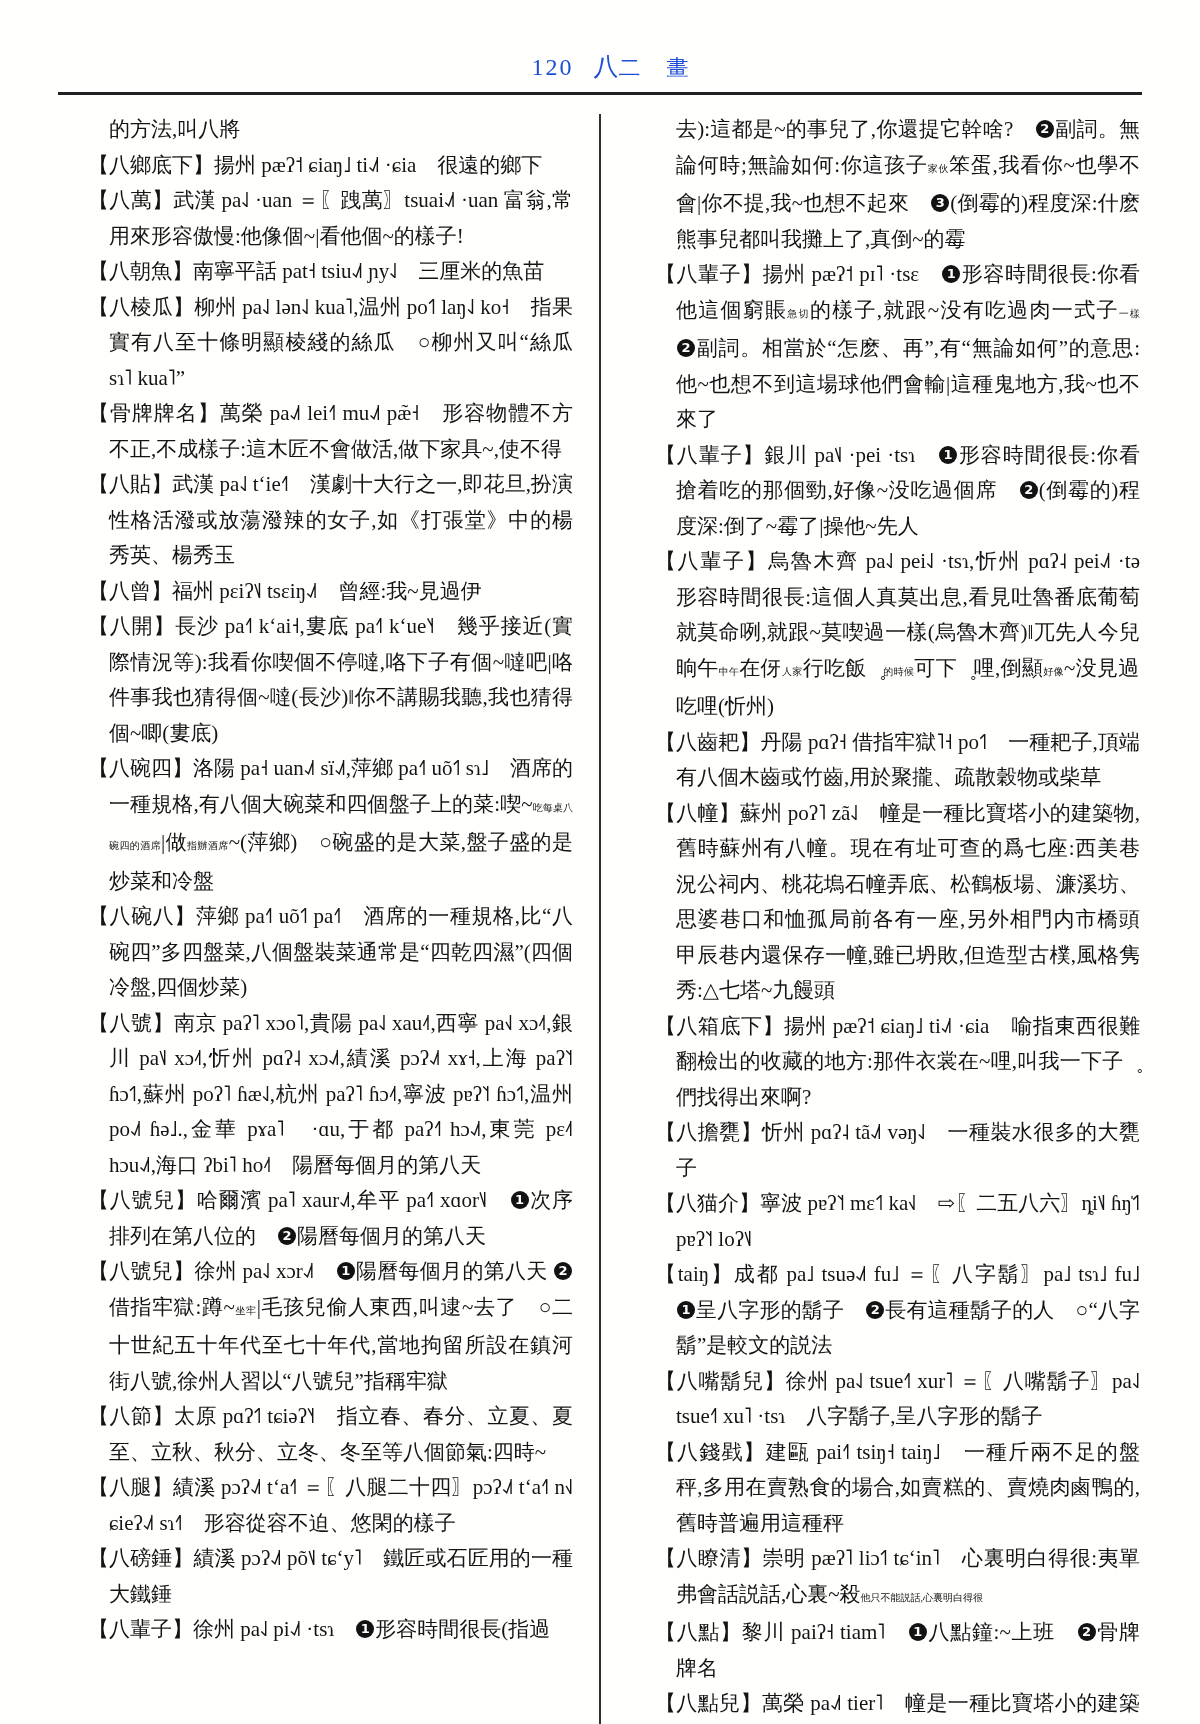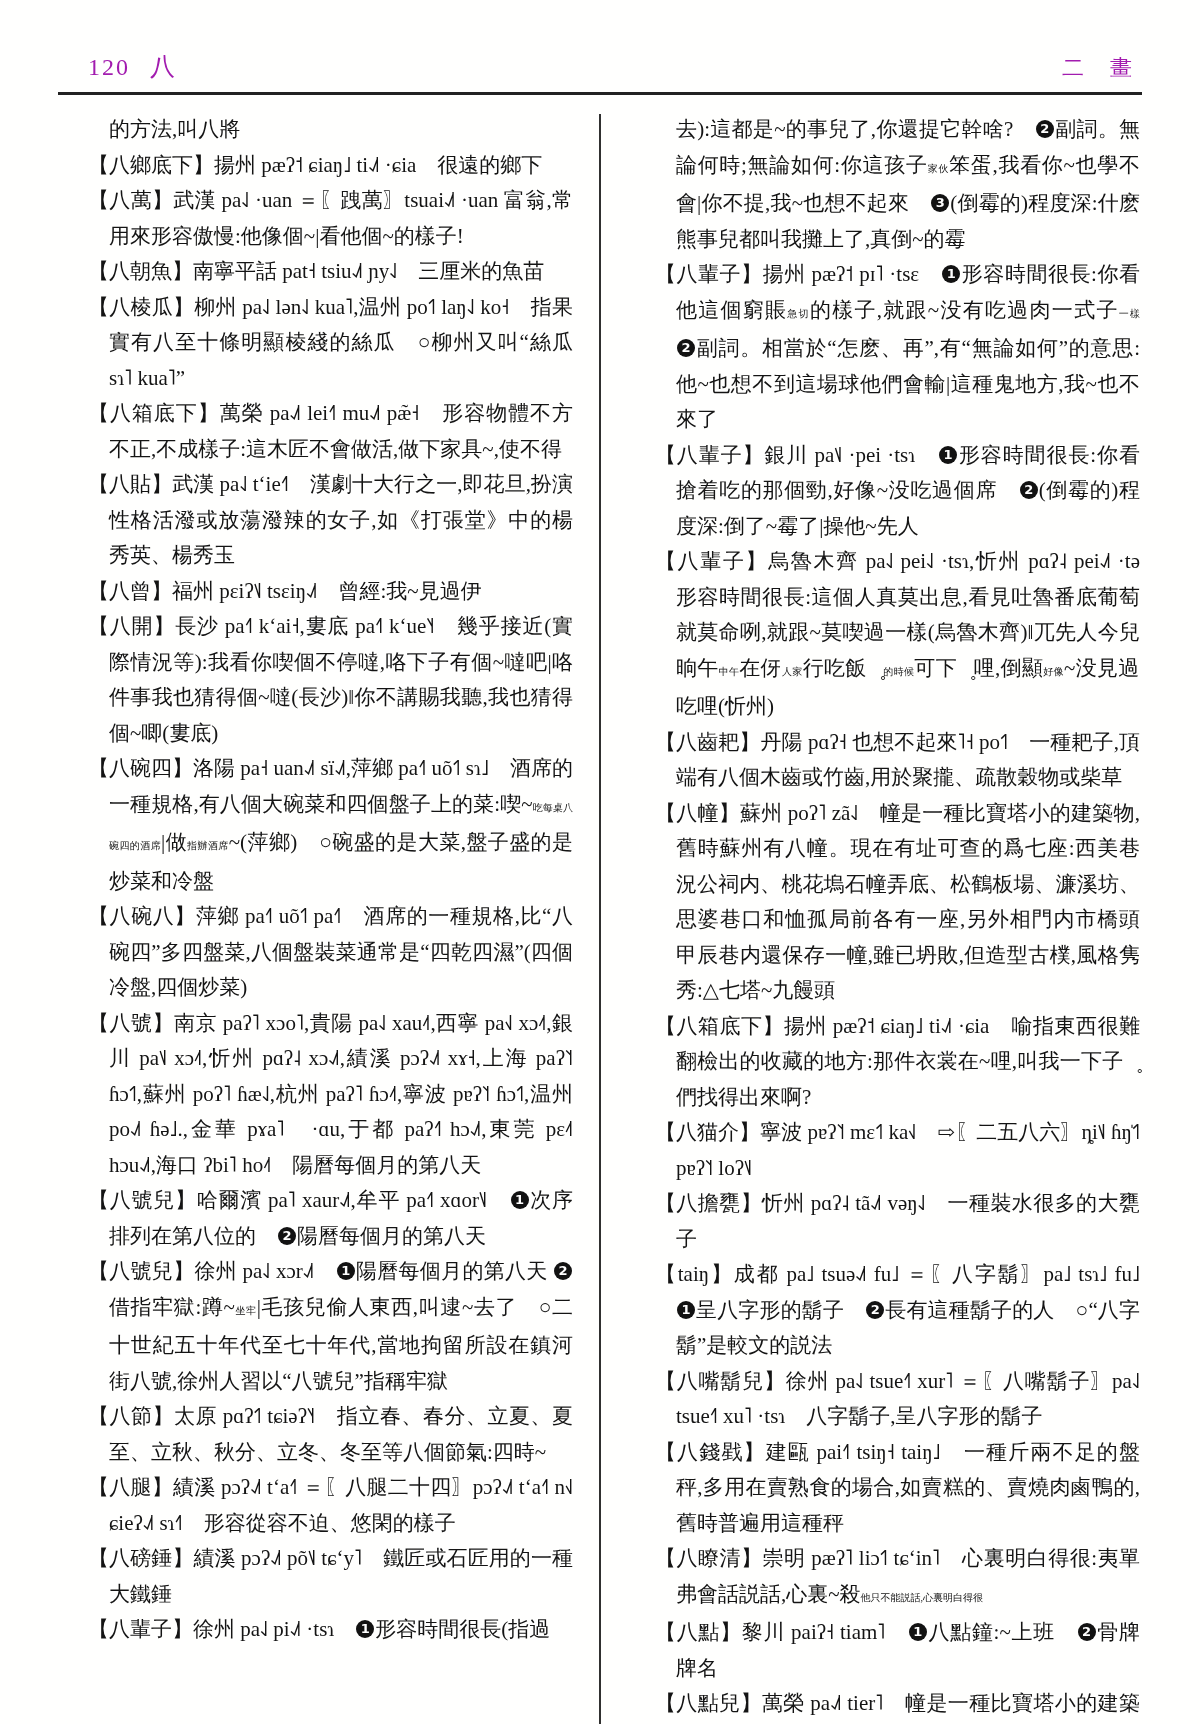--- a/index.html
+++ b/index.html
@@ -3,22 +3,22 @@
 <meta charset="utf-8">
 <style>
   html,body{margin:0;padding:0;background:#ffffff;}
   body{
     width:1200px;height:1724px;
     font-family:"Liberation Serif","DejaVu Serif",serif;
     color:#161616;
   }
   .page{position:relative;width:1200px;height:1724px;overflow:hidden;background:#fffffe;}
   .header{
-    display:flex;justify-content:space-between;align-items:baseline;
-    padding:50px 66px 0 88px;font-size:25px;color:#a21caf;
+    display:flex;justify-content:center;align-items:baseline;
+    padding:50px 66px 0 88px;font-size:25px;color:#1d4ed8;
   }
   .h-left{display:flex;gap:20px;align-items:baseline;}
   .h-left .num{font-size:24px;letter-spacing:2px;}
   .h-left .rad{font-size:25px;}
   .h-right{font-size:22px;letter-spacing:2px;}
   .rule{margin:9px 58px 0 58px;border-top:3px solid #222;height:0;}
   .columns{display:flex;align-items:stretch;padding:17px 60px 0 60px;}
   .col{
     width:512px;font-size:21px;line-height:35.5px;
     text-align:justify;color:#141414;margin-left:28px;
@@ -50,45 +50,45 @@
 
   <div class="rule"></div>
 
   <div class="columns">
     <section class="col" id="col-left">
         <p class="entry cont"><span>的方法,叫八將</span></p>
         <p class="entry"><span>【八鄉底下】揚州 pæʔ˦ ɕiaŋ˩ ti˨˩˦ ·ɕia　很遠的鄉下</span></p>
         <p class="entry"><span>【八萬】武漢 pa˨˩ ·uan ＝〖跩萬〗tsuai˨˩˦ ·uan 富翁,常用來形容傲慢:他像個~|看他個~的樣子!</span></p>
         <p class="entry"><span>【八朝魚】南寧平話 pat˧ tsiu˨˩˦ ɲy˨˩　三厘米的魚苗</span></p>
         <p class="entry"><span>【八棱瓜】柳州 pa˨˩ lən˨˩ kua˥,温州 po˦˥ laŋ˨˩ ko˧　指果實有八至十條明顯棱綫的絲瓜　○柳州又叫“絲瓜 sɿ˥ kua˥”</span></p>
-        <p class="entry"><span>【八箱底下】萬榮 pa˨˩˦ lei˧˥ mu˨˩˦ pæ̃˧　形容物體不方不正,不成樣子:這木匠不會做活,做下家具~,使不得</span></p>
+        <p class="entry"><span>【骨牌牌名】萬榮 pa˨˩˦ lei˧˥ mu˨˩˦ pæ̃˧　形容物體不方不正,不成樣子:這木匠不會做活,做下家具~,使不得</span></p>
         <p class="entry"><span>【八貼】武漢 pa˨˩ tʻie˧˥　漢劇十大行之一,即花旦,扮演性格活潑或放蕩潑辣的女子,如《打張堂》中的楊秀英、楊秀玉</span></p>
         <p class="entry"><span>【八曾】福州 pɛiʔ˦˩ tsɛiŋ˨˩˦　曾經:我~見過伊</span></p>
         <p class="entry"><span>【八開】長沙 pa˧˥ kʻai˧,婁底 pa˧˥ kʻue˥˧　幾乎接近(實際情況等):我看你喫個不停噠,咯下子有個~噠吧|咯件事我也猜得個~噠(長沙)‖你不講賜我聽,我也猜得個~唧(婁底)</span></p>
         <p class="entry"><span>【八碗四】洛陽 pa˧ uan˨˩˦ sï˨˩˦,萍鄉 pa˧˥ uõ˦˥ sɿ˩　酒席的一種規格,有八個大碗菜和四個盤子上的菜:喫~</span><span class="sm">吃每桌八碗四的酒席</span><span>|做</span><span class="sm">指辦酒席</span><span>~(萍鄉)　○碗盛的是大菜,盤子盛的是炒菜和冷盤</span></p>
         <p class="entry"><span>【八碗八】萍鄉 pa˧˥ uõ˦˥ pa˧˥　酒席的一種規格,比“八碗四”多四盤菜,八個盤裝菜通常是“四乾四濕”(四個冷盤,四個炒菜)</span></p>
         <p class="entry"><span>【八號】南京 paʔ˥ xɔo˥,貴陽 pa˨˩ xau˨˦,西寧 pa˧˩ xɔ˨˦,銀川 pa˦˩ xɔ˨˦,忻州 pɑʔ˨ xɔ˨˩˦,績溪 pɔʔ˨˩˦ xɤ˧,上海 paʔ˥˦ ɦɔ˦˥,蘇州 poʔ˥ ɦæ˨˩,杭州 paʔ˥ ɦɔ˨˦,寧波 pɐʔ˥˦ ɦɔ˦˥,温州 po˨˩˦ ɦə˩.,金華 pɤa˥　·ɑu,于都 paʔ˧˥ hɔ˨˩˦,東莞 pɛ˨˦ hɔu˨˩˦,海口 ʔbi˥ ho˨˦　陽曆每個月的第八天</span></p>
         <p class="entry"><span>【八號兒】哈爾濱 pa˥ xaur˨˩˦,牟平 pa˧˥ xɑor˥˩　</span><span class="circ">1</span><span>次序排列在第八位的　</span><span class="circ">2</span><span>陽曆每個月的第八天</span></p>
         <p class="entry"><span>【八號兒】徐州 pa˨˩ xɔr˨˩˦　</span><span class="circ">1</span><span>陽曆每個月的第八天 </span><span class="circ">2</span><span>借指牢獄:蹲~</span><span class="sm">坐牢</span><span>|毛孩兒偷人東西,叫逮~去了　○二十世紀五十年代至七十年代,當地拘留所設在鎮河街八號,徐州人習以“八號兒”指稱牢獄</span></p>
         <p class="entry"><span>【八節】太原 pɑʔ˦˥ tɕiəʔ˥˧　指立春、春分、立夏、夏至、立秋、秋分、立冬、冬至等八個節氣:四時~</span></p>
         <p class="entry"><span>【八腿】績溪 pɔʔ˨˩˦ tʻa˧˥ ＝〖八腿二十四〗pɔʔ˨˩˦ tʻa˧˥ n˧˩ ɕieʔ˨˩˦ sɿ˧˥　形容從容不迫、悠閑的樣子</span></p>
         <p class="entry"><span>【八磅錘】績溪 pɔʔ˨˩˦ põ˦˩ tɕʻy˥　鐵匠或石匠用的一種大鐵錘</span></p>
         <p class="entry"><span>【八輩子】徐州 pa˨˩ pi˨˩˦ ·tsɿ　</span><span class="circ">1</span><span>形容時間很長(指過</span></p>
       </section>
     <div class="divider"></div>
     <section class="col" id="col-right">
         <p class="entry cont"><span>去):這都是~的事兒了,你還提它幹啥?　</span><span class="circ">2</span><span>副詞。無論何時;無論如何:你這孩子</span><span class="sm">家伙</span><span>笨蛋,我看你~也學不會|你不提,我~也想不起來　</span><span class="circ">3</span><span>(倒霉的)程度深:什麽熊事兒都叫我攤上了,真倒~的霉</span></p>
         <p class="entry"><span>【八輩子】揚州 pæʔ˦ pɪ˥ ·tsɛ　</span><span class="circ">1</span><span>形容時間很長:你看他這個窮賬</span><span class="sm">急切</span><span>的樣子,就跟~没有吃過肉一式子</span><span class="sm">一樣</span><span>　</span><span class="circ">2</span><span>副詞。相當於“怎麽、再”,有“無論如何”的意思:他~也想不到這場球他們會輸|這種鬼地方,我~也不來了</span></p>
         <p class="entry"><span>【八輩子】銀川 pa˦˩ ·pei ·tsɿ　</span><span class="circ">1</span><span>形容時間很長:你看搶着吃的那個勁,好像~没吃過個席　</span><span class="circ">2</span><span>(倒霉的)程度深:倒了~霉了|操他~先人</span></p>
         <p class="entry"><span>【八輩子】烏魯木齊 pa˨˩ pei˨˩ ·tsɿ,忻州 pɑʔ˨ pei˨˩˦ ·tə　形容時間很長:這個人真莫出息,看見吐魯番底葡萄就莫命咧,就跟~莫喫過一樣(烏魯木齊)‖兀先人今兒晌午</span><span class="sm">中午</span><span>在伢</span><span class="sm">人家</span><span>行吃飯嗓̥</span><span class="sm">的時候</span><span>可下賤̥哩,倒顯</span><span class="sm">好像</span><span>~没見過吃哩(忻州)</span></p>
-        <p class="entry"><span>【八齒耙】丹陽 pɑʔ˧ 也想不起來˥˧ po˦˥　一種耙子,頂端有八個木齒或竹齒,用於聚攏、疏散穀物或柴草</span></p>
+        <p class="entry"><span>【八齒耙】丹陽 pɑʔ˧ 借指牢獄˥˧ po˦˥　一種耙子,頂端有八個木齒或竹齒,用於聚攏、疏散穀物或柴草</span></p>
         <p class="entry"><span>【八幢】蘇州 poʔ˥ zã˨˩　幢是一種比寶塔小的建築物,舊時蘇州有八幢。現在有址可查的爲七座:西美巷況公祠内、桃花塢石幢弄底、松鶴板場、濂溪坊、思婆巷口和恤孤局前各有一座,另外相門内市橋頭甲辰巷内還保存一幢,雖已坍敗,但造型古樸,風格隽秀:△七塔~九饅頭</span></p>
         <p class="entry"><span>【八箱底下】揚州 pæʔ˦ ɕiaŋ˩ ti˨˩˦ ·ɕia　喻指東西很難翻檢出的收藏的地方:那件衣裳在~哩,叫我一下子怎̥們找得出來啊?</span></p>
+        <p class="entry"><span>【八擔甕】忻州 pɑʔ˨ tã˨˩˦ vəŋ˨˩　一種裝水很多的大甕子</span></p>
         <p class="entry"><span>【八猫介】寧波 pɐʔ˥˦ mɛ˦˥ ka˧˩　⇨〖二五八六〗ȵi˦˩ ɦŋ̍˦˥ pɐʔ˥˦ loʔ˦˩</span></p>
-        <p class="entry"><span>【八擔甕】忻州 pɑʔ˨ tã˨˩˦ vəŋ˨˩　一種裝水很多的大甕子</span></p>
         <p class="entry"><span>【taiŋ】成都 pa˩ tsuə˨˩˦ fu˩ ＝〖八字鬍〗pa˩ tsɿ˩ fu˩　</span><span class="circ">1</span><span>呈八字形的鬍子　</span><span class="circ">2</span><span>長有這種鬍子的人　○“八字鬍”是較文的説法</span></p>
         <p class="entry"><span>【八嘴鬍兒】徐州 pa˨˩ tsue˧˥ xur˥ ＝〖八嘴鬍子〗pa˨˩ tsue˧˥ xu˥ ·tsɿ　八字鬍子,呈八字形的鬍子</span></p>
         <p class="entry"><span>【八錢戥】建甌 pai˧˥ tsiŋ˧ taiŋ˩　一種斤兩不足的盤秤,多用在賣熟食的場合,如賣糕的、賣燒肉鹵鴨的,舊時普遍用這種秤</span></p>
         <p class="entry"><span>【八瞭清】崇明 pæʔ˥ liɔ˦˥ tɕʻin˥　心裏明白得很:夷單弗會話説話,心裏~殺</span><span class="sm">他只不能説話,心裏明白得很</span></p>
         <p class="entry"><span>【八點】黎川 paiʔ˧ tiam˥　</span><span class="circ">1</span><span>八點鐘:~上班　</span><span class="circ">2</span><span>骨牌牌名</span></p>
         <p class="entry"><span>【八點兒】萬榮 pa˨˩˦ tier˥　幢是一種比寶塔小的建築物</span></p>
       </section>
   </div>
 
 </div>

